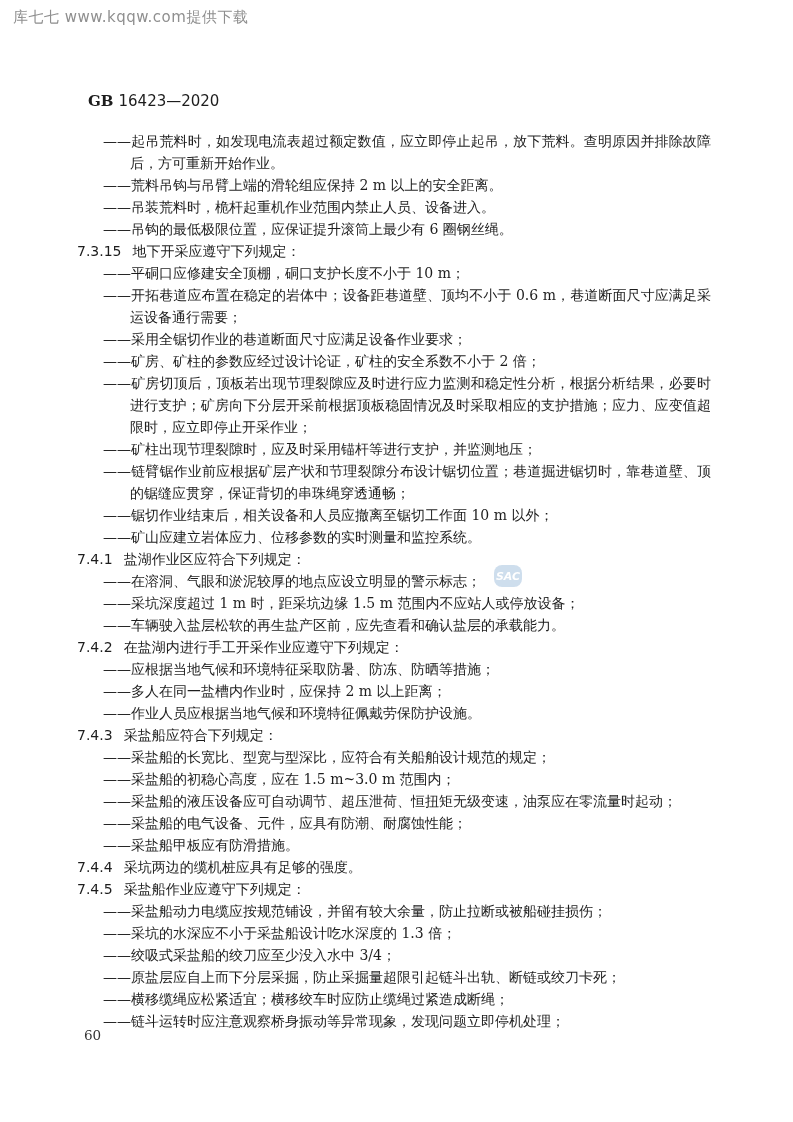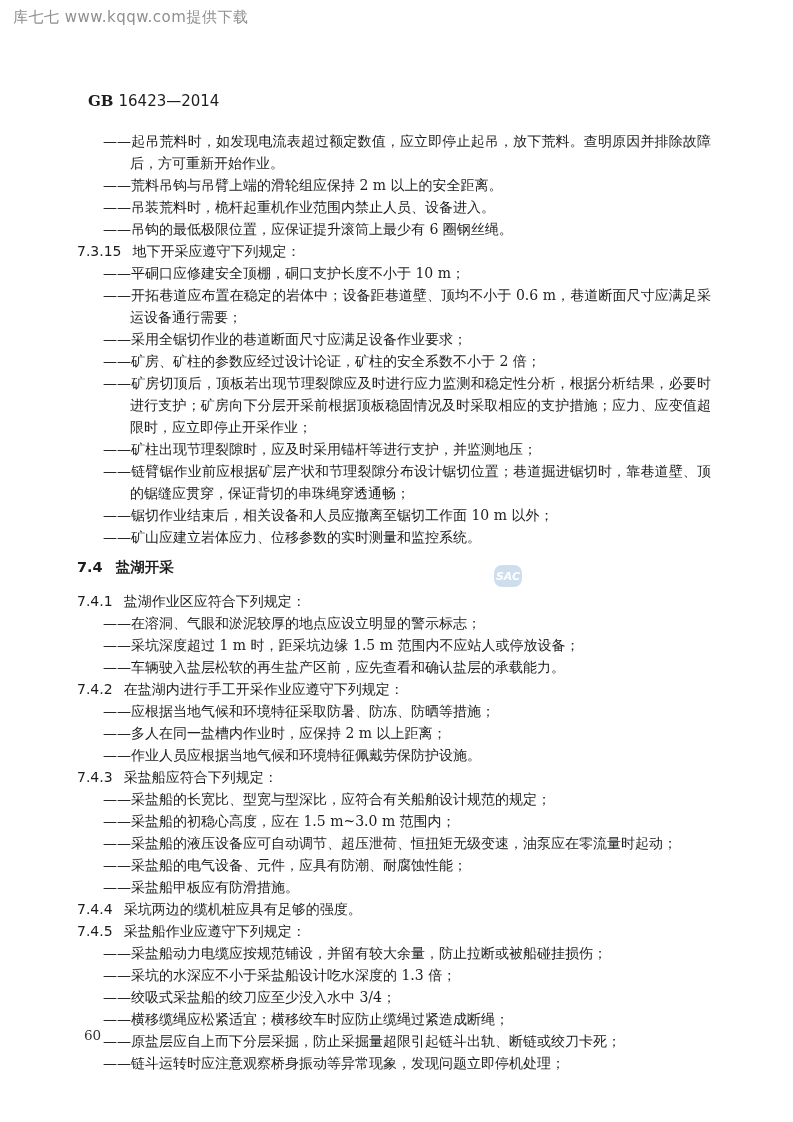--- a/index.html
+++ b/index.html
@@ -45,59 +45,58 @@
     font-family:"DejaVu Serif","Liberation Serif",serif;
   }
 </style>
 </head>
 <body>
 
 <div class="page">
   <div class="site-mark">库七七 www.kqqw.com提供下载</div>
 
   <div class="doc-header">
-    <span class="gb">GB</span><span class="code">16423—2014</span>
+    <span class="gb">GB</span><span class="code">16423—2020</span>
   </div>
 
   <div class="body-text">
       <div class="block dash"><span class="txt">——起吊荒料时，如发现电流表超过额定数值，应立即停止起吊，放下荒料。查明原因并排除故障后，方可重新开始作业。</span></div>
       <div class="block dash"><span class="txt">——荒料吊钩与吊臂上端的滑轮组应保持 2 m 以上的安全距离。</span></div>
       <div class="block dash"><span class="txt">——吊装荒料时，桅杆起重机作业范围内禁止人员、设备进入。</span></div>
       <div class="block dash"><span class="txt">——吊钩的最低极限位置，应保证提升滚筒上最少有 6 圈钢丝绳。</span></div>
       <div class="block clause"><span class="num">7.3.15</span><span class="txt">地下开采应遵守下列规定：</span></div>
       <div class="block dash"><span class="txt">——平硐口应修建安全顶棚，硐口支护长度不小于 10 m；</span></div>
       <div class="block dash"><span class="txt">——开拓巷道应布置在稳定的岩体中；设备距巷道壁、顶均不小于 0.6 m，巷道断面尺寸应满足采运设备通行需要；</span></div>
       <div class="block dash"><span class="txt">——采用全锯切作业的巷道断面尺寸应满足设备作业要求；</span></div>
       <div class="block dash"><span class="txt">——矿房、矿柱的参数应经过设计论证，矿柱的安全系数不小于 2 倍；</span></div>
       <div class="block dash"><span class="txt">——矿房切顶后，顶板若出现节理裂隙应及时进行应力监测和稳定性分析，根据分析结果，必要时进行支护；矿房向下分层开采前根据顶板稳固情况及时采取相应的支护措施；应力、应变值超限时，应立即停止开采作业；</span></div>
       <div class="block dash"><span class="txt">——矿柱出现节理裂隙时，应及时采用锚杆等进行支护，并监测地压；</span></div>
       <div class="block dash"><span class="txt">——链臂锯作业前应根据矿层产状和节理裂隙分布设计锯切位置；巷道掘进锯切时，靠巷道壁、顶的锯缝应贯穿，保证背切的串珠绳穿透通畅；</span></div>
       <div class="block dash"><span class="txt">——锯切作业结束后，相关设备和人员应撤离至锯切工作面 10 m 以外；</span></div>
       <div class="block dash"><span class="txt">——矿山应建立岩体应力、位移参数的实时测量和监控系统。</span></div>
-      <div class="block heading"><span class="num">7.4</span><span class="txt">盐湖开采</span></div>
       <div class="block clause"><span class="num">7.4.1</span><span class="txt">盐湖作业区应符合下列规定：</span></div>
       <div class="block dash"><span class="txt">——在溶洞、气眼和淤泥较厚的地点应设立明显的警示标志；</span></div>
       <div class="block dash"><span class="txt">——采坑深度超过 1 m 时，距采坑边缘 1.5 m 范围内不应站人或停放设备；</span></div>
       <div class="block dash"><span class="txt">——车辆驶入盐层松软的再生盐产区前，应先查看和确认盐层的承载能力。</span></div>
       <div class="block clause"><span class="num">7.4.2</span><span class="txt">在盐湖内进行手工开采作业应遵守下列规定：</span></div>
       <div class="block dash"><span class="txt">——应根据当地气候和环境特征采取防暑、防冻、防晒等措施；</span></div>
       <div class="block dash"><span class="txt">——多人在同一盐槽内作业时，应保持 2 m 以上距离；</span></div>
       <div class="block dash"><span class="txt">——作业人员应根据当地气候和环境特征佩戴劳保防护设施。</span></div>
       <div class="block clause"><span class="num">7.4.3</span><span class="txt">采盐船应符合下列规定：</span></div>
       <div class="block dash"><span class="txt">——采盐船的长宽比、型宽与型深比，应符合有关船舶设计规范的规定；</span></div>
       <div class="block dash"><span class="txt">——采盐船的初稳心高度，应在 1.5 m~3.0 m 范围内；</span></div>
       <div class="block dash"><span class="txt">——采盐船的液压设备应可自动调节、超压泄荷、恒扭矩无级变速，油泵应在零流量时起动；</span></div>
       <div class="block dash"><span class="txt">——采盐船的电气设备、元件，应具有防潮、耐腐蚀性能；</span></div>
       <div class="block dash"><span class="txt">——采盐船甲板应有防滑措施。</span></div>
       <div class="block clause"><span class="num">7.4.4</span><span class="txt">采坑两边的缆机桩应具有足够的强度。</span></div>
       <div class="block clause"><span class="num">7.4.5</span><span class="txt">采盐船作业应遵守下列规定：</span></div>
       <div class="block dash"><span class="txt">——采盐船动力电缆应按规范铺设，并留有较大余量，防止拉断或被船碰挂损伤；</span></div>
       <div class="block dash"><span class="txt">——采坑的水深应不小于采盐船设计吃水深度的 1.3 倍；</span></div>
       <div class="block dash"><span class="txt">——绞吸式采盐船的绞刀应至少没入水中 3/4；</span></div>
+      <div class="block dash"><span class="txt">——原盐层应自上而下分层采掘，防止采掘量超限引起链斗出轨、断链或绞刀卡死；</span></div>
       <div class="block dash"><span class="txt">——横移缆绳应松紧适宜；横移绞车时应防止缆绳过紧造成断绳；</span></div>
-      <div class="block dash"><span class="txt">——原盐层应自上而下分层采掘，防止采掘量超限引起链斗出轨、断链或绞刀卡死；</span></div>
       <div class="block dash"><span class="txt">——链斗运转时应注意观察桥身振动等异常现象，发现问题立即停机处理；</span></div>
     </div>
 
   <div class="sac-badge">SAC</div>
 
   <div class="page-num">60</div>
 </div>
 
 </body></html>

